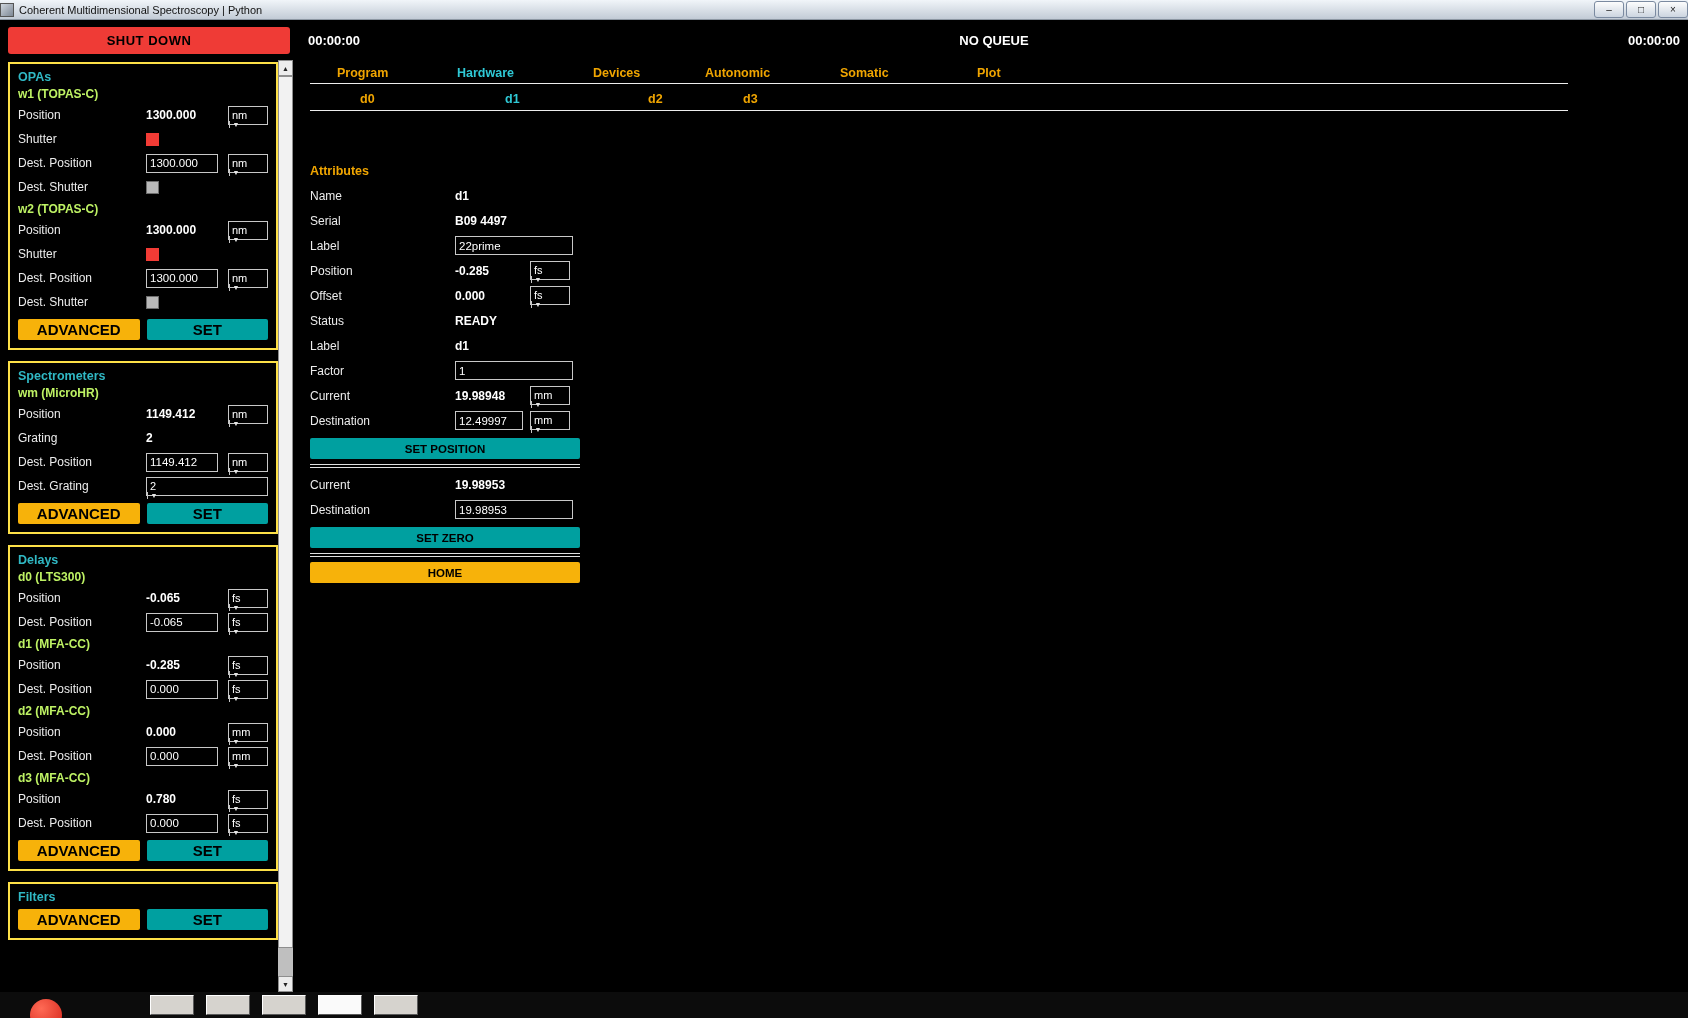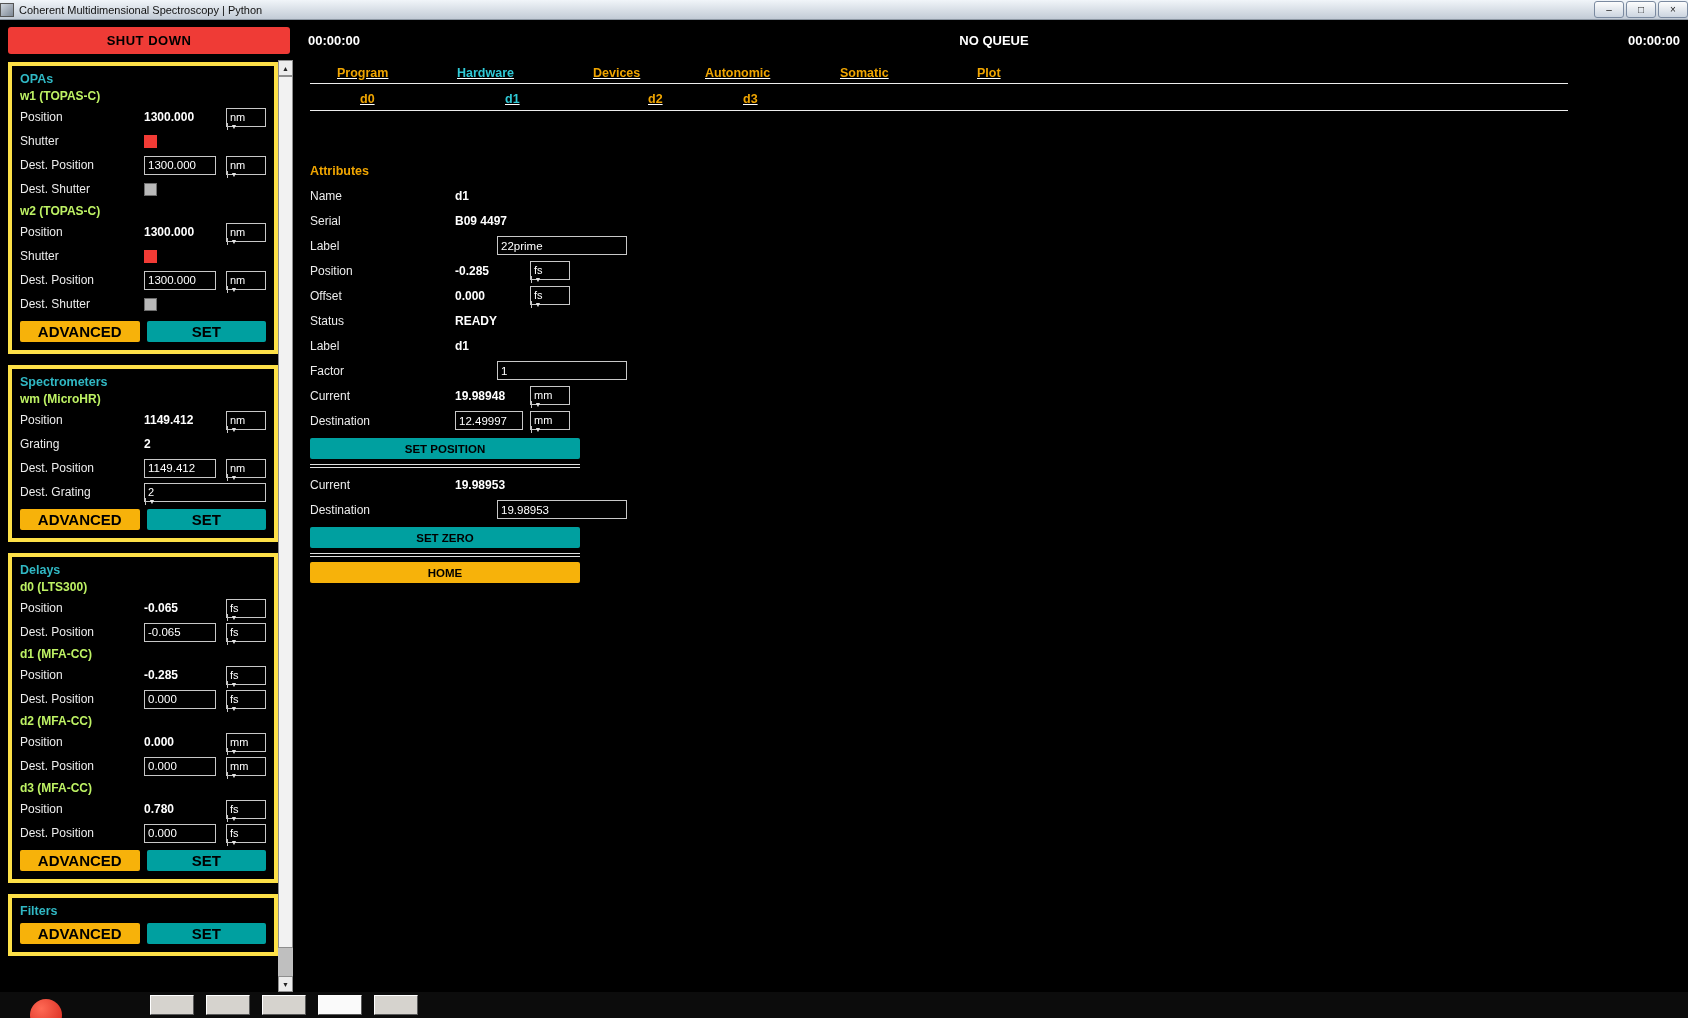--- a/index.html
+++ b/index.html
@@ -26,21 +26,21 @@
   .queue{flex:1;text-align:center;font-weight:bold;font-size:13px;color:#fff;}
   .timer-r{font-weight:bold;font-size:13px;margin-right:8px;white-space:nowrap;}
 
   
   .app-body{display:flex;height:932px;overflow:hidden;}
   .sidebar{width:294px;flex:none;position:relative;padding-top:2px;box-sizing:border-box;}
   .sidewrap{width:270px;margin-left:8px;}
   .main{flex:1;padding:2px 0 0 16px;box-sizing:border-box;}
 
   
-  .section{border:4px solid #fde047;background:#000;padding:4px 8px 8px 8px;margin-bottom:11px;box-sizing:border-box;}
+  .section{border:2px solid #fde047;background:#000;padding:4px 8px 8px 8px;margin-bottom:11px;box-sizing:border-box;}
   .sec-title{color:#30b8c4;font-weight:bold;font-size:12.5px;margin:2px 0 3px 0;}
   .sub-title{color:#bef264;font-weight:bold;font-size:12px;margin:3px 0 2px 0;}
   .row{display:flex;align-items:center;height:24px;}
   .rlabel{flex:1;font-size:12px;color:#ececec;}
   .num{width:72px;font-weight:bold;font-size:12px;}
   .slot{width:72px;display:flex;align-items:center;}
   .spacer{width:50px;}
   .led{width:13px;height:13px;background:#f23b35;}
   .cbox{width:13px;height:13px;background:#b9b9b9;border:1px solid #6d6d6d;box-sizing:border-box;}
   .tin{width:72px;height:19px;box-sizing:border-box;background:#000;border:1px solid #c8c8c8;color:#fff;
@@ -60,21 +60,21 @@
   
   .sb{position:absolute;top:0;right:1px;width:15px;height:932px;background:#bfbfbf;}
   .sb-btn{position:absolute;left:0;width:15px;height:16px;background:#ececec;border:1px solid #8e8e8e;
           box-sizing:border-box;display:flex;align-items:center;justify-content:center;font-size:7px;color:#222;}
   .sb-up{top:0;}
   .sb-dn{bottom:0;}
   .sb-thumb{position:absolute;left:0;top:16px;width:15px;height:872px;background:#f2f2f2;
             border:1px solid #8e8e8e;box-sizing:border-box;}
 
   
-  .tabs{display:flex;align-items:center;height:22px;border-bottom:1px solid #ededed;width:1258px;box-sizing:border-box;text-decoration:underline;}
+  .tabs{display:flex;align-items:center;height:22px;border-bottom:1px solid #ededed;width:1258px;box-sizing:border-box;}
   .tab{font-weight:bold;font-size:12.5px;color:#f0a500;white-space:nowrap;}
   .tab.active{color:#2fc9d6;}
   .t1{padding-left:27px;}
   .t1 .tab:nth-child(1){width:120px;}
   .t1 .tab:nth-child(2){width:136px;}
   .t1 .tab:nth-child(3){width:112px;}
   .t1 .tab:nth-child(4){width:135px;}
   .t1 .tab:nth-child(5){width:137px;}
   .t1 .tab:nth-child(6){width:60px;}
   .t2{padding-left:50px;margin-top:4px;height:23px;}
@@ -84,21 +84,21 @@
   .t2 .tab:nth-child(4){width:60px;}
 
   
   .content{margin-top:8px;}
   .mhead{color:#f0a500;font-weight:bold;font-size:12.5px;height:24px;display:flex;align-items:center;margin-top:48px;}
   .mrow{display:flex;align-items:center;height:25px;font-size:12px;}
   .mlabel{width:145px;color:#ececec;}
   .mval{width:75px;font-weight:bold;font-size:12px;}
   .min{height:19px;box-sizing:border-box;background:#000;border:1px solid #c8c8c8;color:#fff;
        font-family:"Liberation Sans",sans-serif;font-size:11.5px;padding:1px 3px;}
-  .w123{width:130px;margin-left:42px;}
+  .w123{width:118px;}
   .w68{width:68px;margin-right:7px;}
   .u0{margin-left:0;}
   .wbtn{width:270px;height:21px;margin:5px 0;display:flex;align-items:center;justify-content:center;
         font-weight:bold;font-size:11.5px;color:#000;border-radius:2px;}
   .sep{width:270px;height:4px;border-top:1px solid #e0e0e0;border-bottom:1px solid #e0e0e0;
        box-sizing:border-box;margin:4px 0;}
 
   
   .taskbar{position:absolute;left:0;right:0;bottom:0;height:26px;background:#0c0c0c;overflow:hidden;}
   .tb-icon{position:absolute;left:30px;top:7px;width:32px;height:32px;border-radius:50%;

